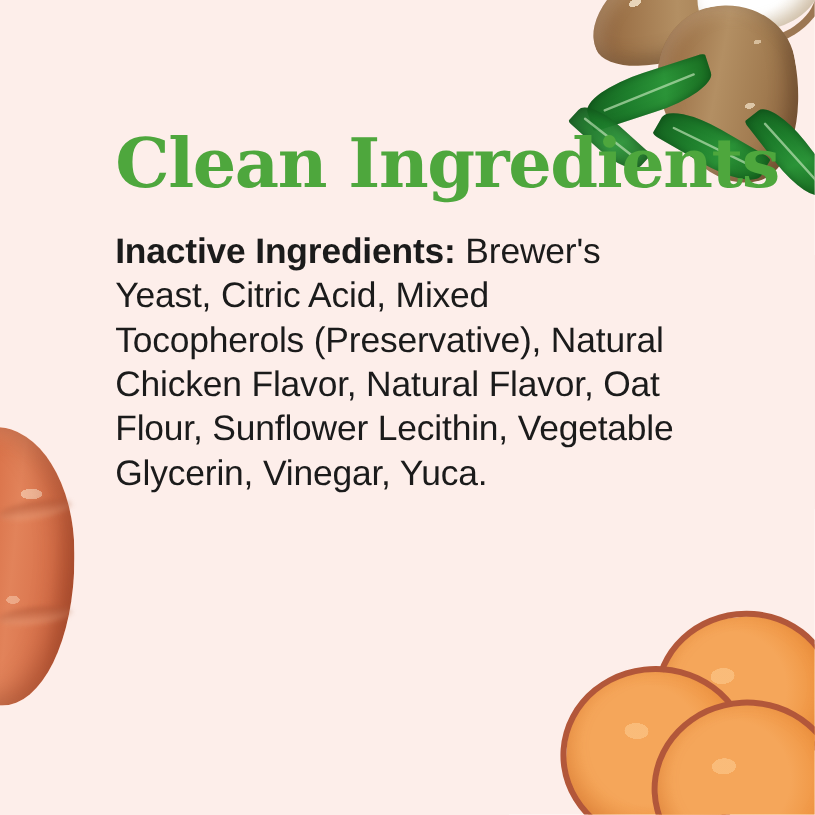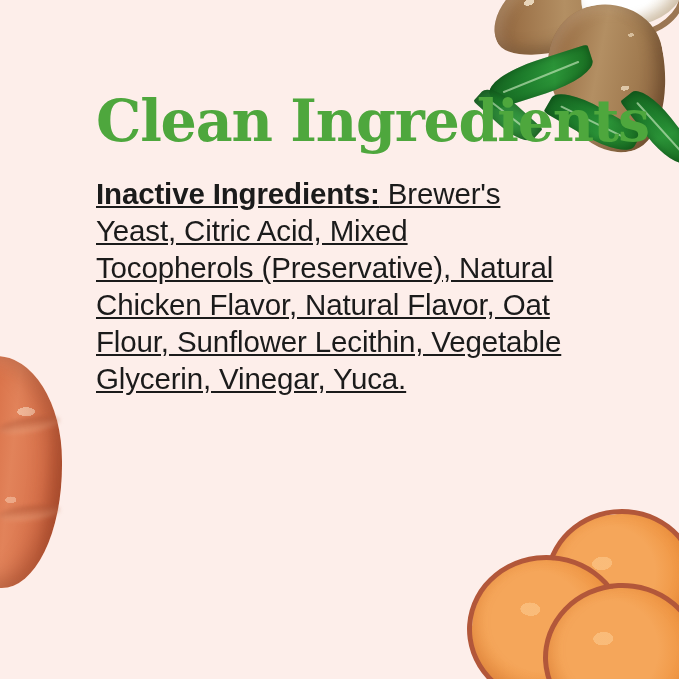--- a/index.html
+++ b/index.html
@@ -17,21 +17,21 @@
     width: 679px;
     height: 679px;
     background: #fdeeea;
     overflow: hidden;
   }
 
   
   .content {
     position: absolute;
     left: 96px;
-    top: 92px;
+    top: 108px;
     width: 470px;
     z-index: 40;
   }
   #heading {
     font-family: "DejaVu Serif", "Liberation Serif", serif;
     font-weight: 700;
     font-size: 57px;
     line-height: 1.0;
     letter-spacing: -1.2px;
     color: #4ea73d;
@@ -40,21 +40,20 @@
   }
   #body-text {
     margin: 0;
     padding-top: 26px;
     font-family: "Liberation Sans", sans-serif;
     font-size: 29.5px;
     line-height: 37px;
     color: #1b1b1b;
     letter-spacing: -0.15px;
     max-width: 466px;
-    text-decoration: underline;
   }
   #body-text .lbl {
     font-weight: 700;
   }
 
   
   .decor { position: absolute; z-index: 10; }
 
   
   #yuca-cluster {

